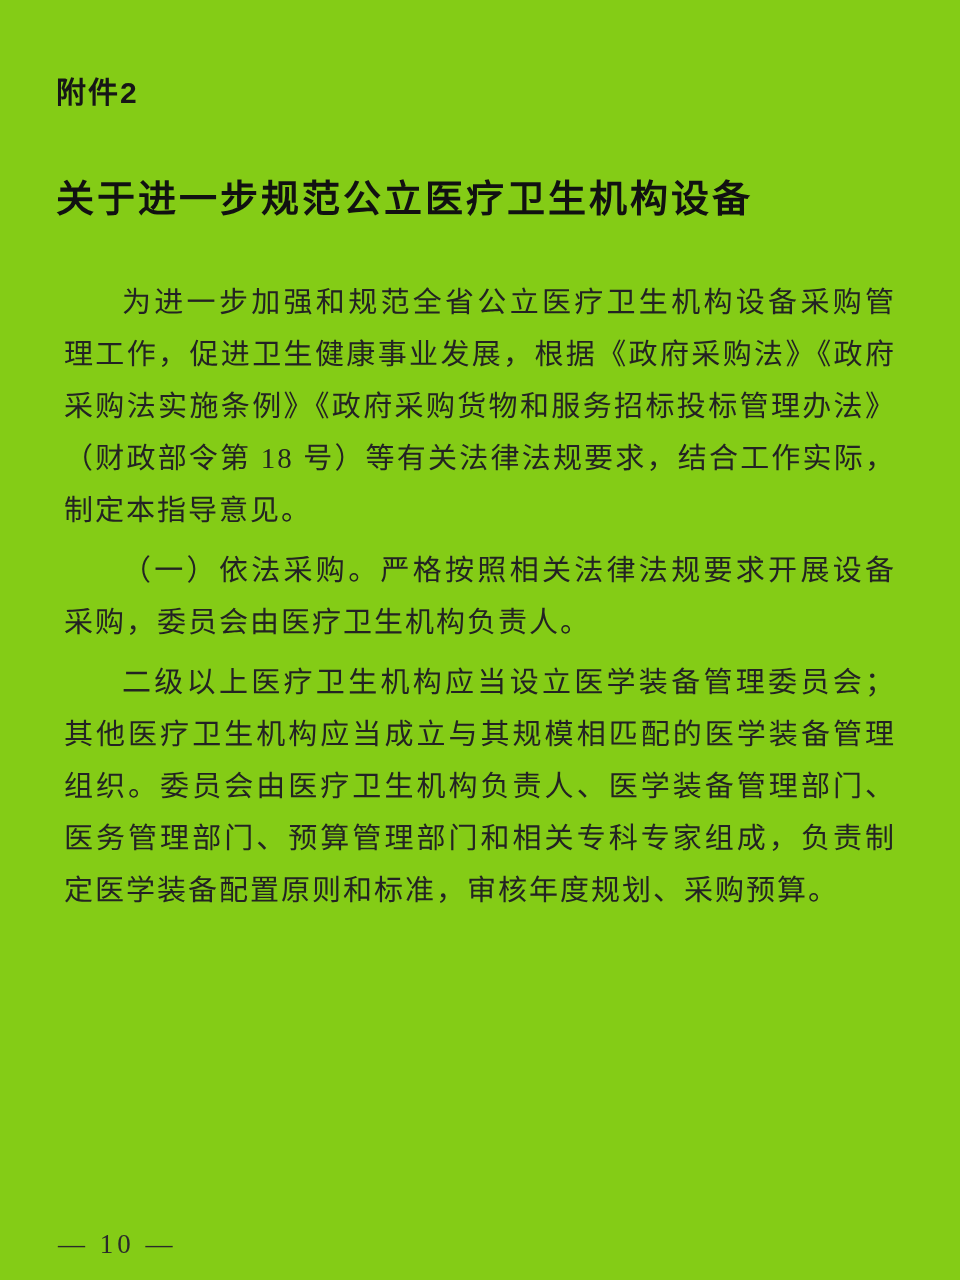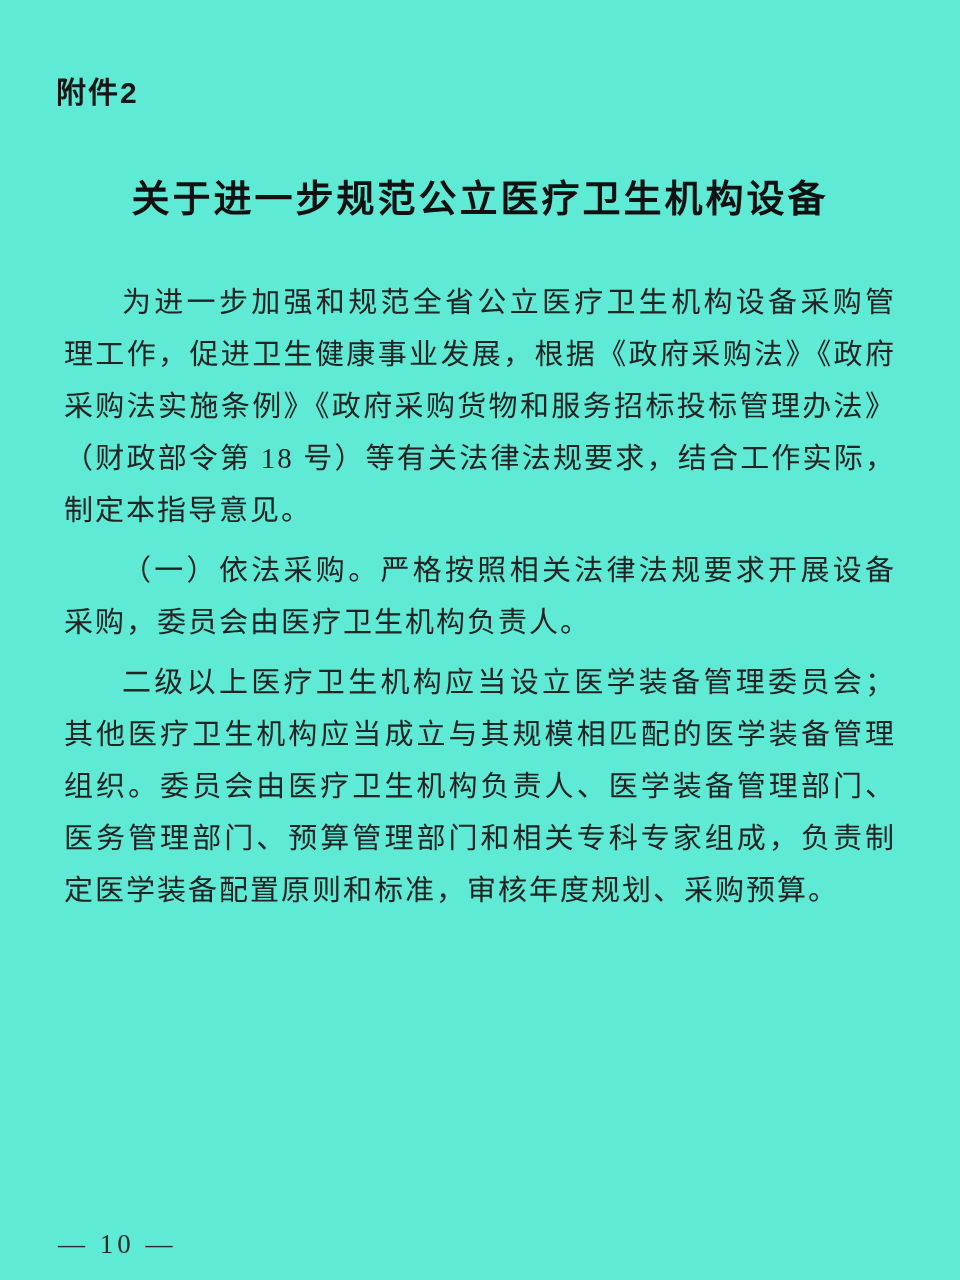--- a/index.html
+++ b/index.html
@@ -4,40 +4,40 @@
 <style>
   html, body {
     margin: 0;
     padding: 0;
     background: #ffffff;
   }
   .page {
     position: relative;
     width: 960px;
     height: 1280px;
-    background: #5eead4;
+    background: #84cc16;
     color: #1d1d1d;
     font-family: "Liberation Serif", "DejaVu Serif", serif;
     overflow: hidden;
     box-sizing: border-box;
   }
   .content {
     padding: 68px 56px 0 56px;
     box-sizing: border-box;
   }
   .attachment-label {
     font-family: "Liberation Sans", "DejaVu Sans", sans-serif;
     font-weight: 700;
     font-size: 30px;
     letter-spacing: 2px;
     color: #161616;
   }
   .doc-title {
     margin-top: 58px;
-    text-align: center;
+    text-align: left;
     font-weight: 700;
     font-size: 38px;
     line-height: 58px;
     letter-spacing: 3px;
     color: #111111;
     font-family: "Liberation Serif", "DejaVu Serif", serif;
   }
   .body-text {
     margin-top: 48px;
     font-size: 29px;

